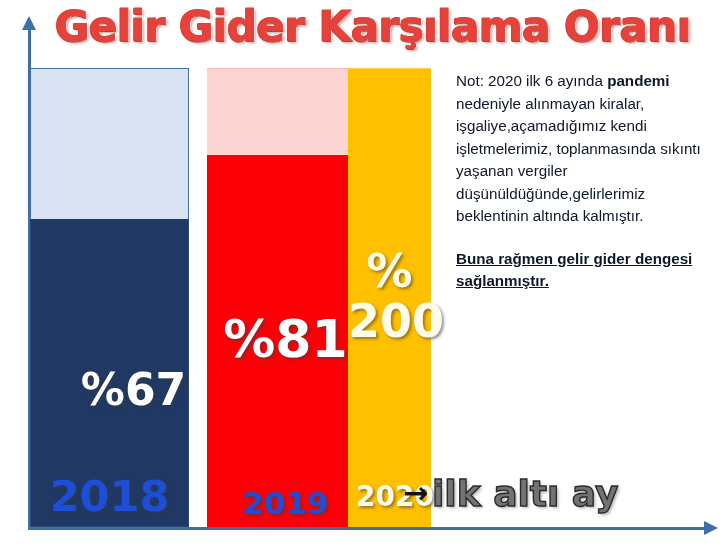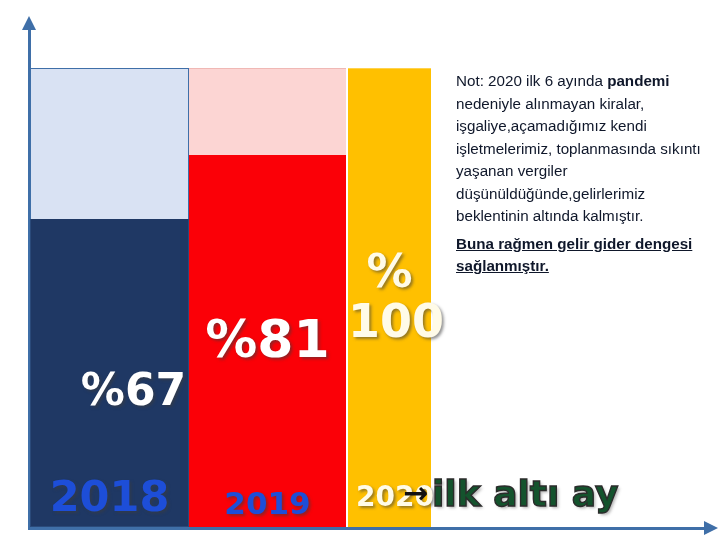--- a/index.html
+++ b/index.html
@@ -80,21 +80,21 @@
     position:absolute;left:0;right:0;bottom:0;
     box-sizing:border-box;
   }
 
   
   #bar-2018{left:0px;width:159px;}
   #bar-2018 .remain{background:#d9e2f3;border:1px solid #3f6fa8;border-bottom:none;}
   #bar-2018 .fill{background:#1f3864;border:1px solid #2a4a7a;border-top:none;}
 
   
-  #bar-2019{left:159px;width:157px;}
+  #bar-2019{left:177px;width:157px;}
   #bar-2019 .remain{background:#fcd5d3;border-top:1px solid #f0b8b5;}
   #bar-2019 .fill{background:#fb0007;}
 
   
   #bar-2020{left:318px;width:83px;}
   #bar-2020 .remain{background:#ffc000;}
   #bar-2020 .fill{background:#ffc000;border-top:1px solid #ffd24d;}
 
   
   .val{
@@ -138,50 +138,51 @@
     font-weight:bold;
     color:#111;
     line-height:1;
   }
   .sixmonths{
     position:absolute;
     left:432px; top:473px;
     font-size:36px;
     font-family:"DejaVu Sans", sans-serif;
     font-weight:bold;
-    color:#14532d;
+    color:#737373;
     -webkit-text-stroke:1.4px #2b2b2b;
     text-shadow:2px 2px 3px rgba(90,90,90,.45);
     white-space:nowrap;
   }
 
   
   .note{
     position:absolute;
     left:456px; top:70px;
     width:262px;
     font-size:15.2px;
     line-height:1.48;
     color:#0f172a;
     font-family:"Liberation Sans", sans-serif;
   }
   .note .b{font-weight:bold;}
   .note .concl{
     display:block;
-    margin-top:5px;
+    margin-top:20px;
     font-weight:bold;
     text-decoration:underline;
     line-height:1.5;
   }
 </style>
 </head>
 <body>
 
 <div id="stage">
 
+  <div class="title">Gelir Gider Karşılama Oranı</div>
 
   <div class="axis-v"></div>
   <div class="axis-v-head"></div>
   <div class="axis-h"></div>
   <div class="axis-h-head"></div>
 
   <div class="plot">
 
     <div class="bar" id="bar-2018">
       <div class="remain" style="height:33%;"></div>
@@ -195,21 +196,21 @@
       <div class="fill" style="height:81%;"></div>
       <div class="val" id="val-2019">%81</div>
       <div class="cat" id="cat-2019">2019</div>
     </div>
 
     <div class="bar" id="bar-2020">
       <div class="remain" style="height:0%;"></div>
       <div class="fill" style="height:100%;"></div>
       <div class="val" id="val-2020">
         <span class="pct">%</span>
-        <span class="num">100</span>
+        <span class="num">200</span>
       </div>
       <div class="cat" id="cat-2020">2020</div>
     </div>
 
   </div>
 
   <div class="arrow-glyph">→</div>
   <div class="sixmonths">ilk altı ay</div>
 
   <div class="note">

